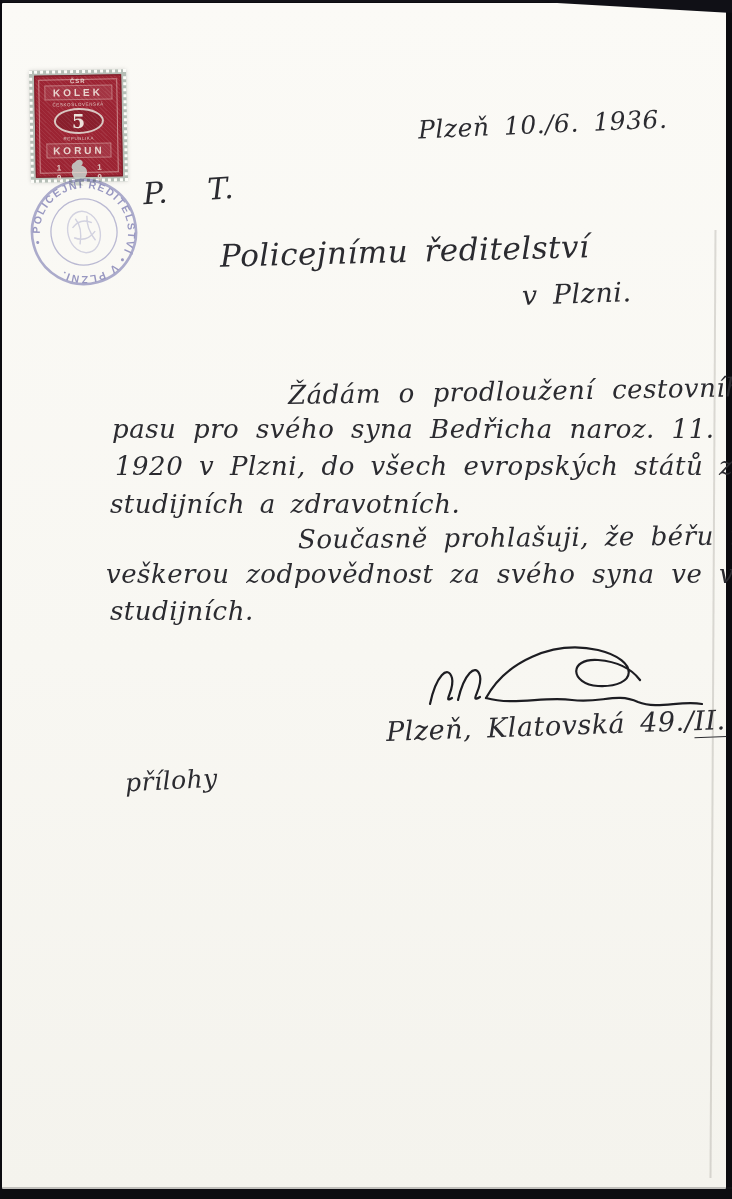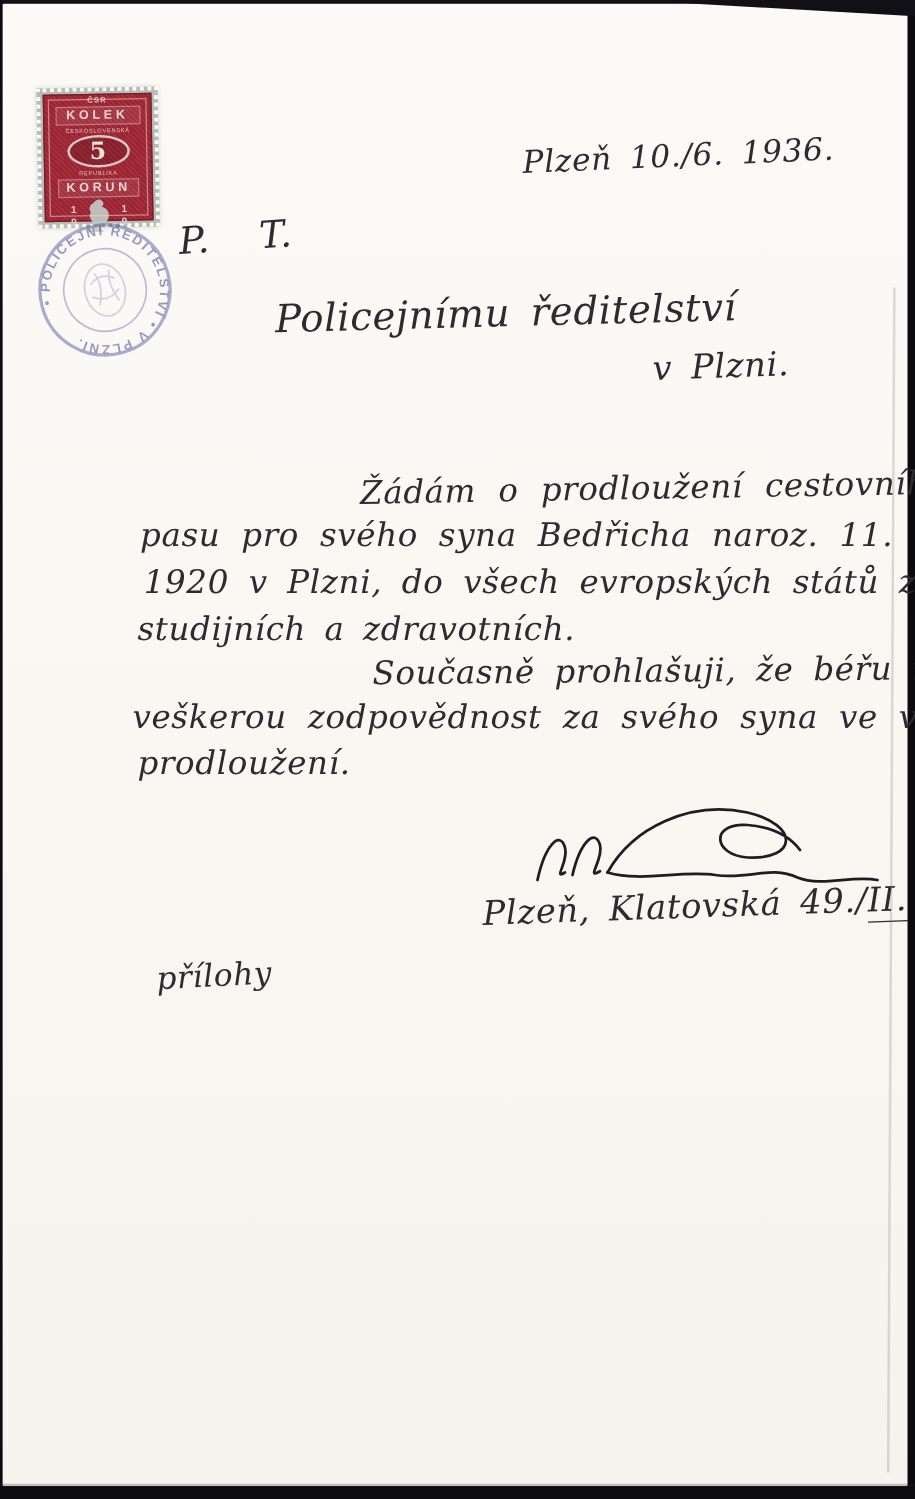--- a/index.html
+++ b/index.html
@@ -63,21 +63,21 @@
   <div class="hw" style="left:220px;top:236px;font-size:31px;transform:rotate(-1.5deg);">Policejnímu ředitelství</div>
 
   <div class="hw" style="left:522px;top:280px;font-size:27px;transform:rotate(-2deg);">v Plzni.</div>
 
   <div class="hw" style="left:288px;top:378px;font-size:26px;word-spacing:9px;transform:rotate(-1deg);">Žádám o prodloužení cestovního</div>
   <div class="hw" style="left:112px;top:416px;font-size:26px;word-spacing:8px;">pasu pro svého syna Bedřicha naroz. 11. října</div>
   <div class="hw" style="left:115px;top:453px;font-size:26px;word-spacing:7px;">1920 v Plzni, do všech evropských států z důvodů</div>
   <div class="hw" style="left:110px;top:491px;font-size:26px;">studijních a zdravotních.</div>
   <div class="hw" style="left:298px;top:524px;font-size:26px;word-spacing:7px;transform:rotate(-.5deg);">Současně prohlašuji, že béřu na sebe</div>
   <div class="hw" style="left:106px;top:561px;font-size:26px;word-spacing:8px;">veškerou zodpovědnost za svého syna ve věcech</div>
-  <div class="hw" style="left:110px;top:598px;font-size:26px;">prodloužení.</div>
+  <div class="hw" style="left:110px;top:598px;font-size:26px;">studijních.</div>
 
   <svg id="signature" viewBox="0 0 310 92">
     <g fill="none" stroke="#1d1d22" stroke-width="2.2" stroke-linecap="round">
       <path d="M28,62 C34,34 46,22 50,36 C53,48 40,62 50,56"></path>
       <path d="M56,58 C62,32 74,20 78,34 C81,46 66,62 78,55"></path>
       <path d="M84,56 C104,20 150,-2 196,8 C238,18 236,46 196,44 C168,42 166,16 196,18 C220,20 232,30 238,38"></path>
       <path d="M84,56 C112,64 142,54 170,58 C198,62 214,50 236,60 C256,68 278,58 300,62"></path>
     </g>
   </svg>
 

